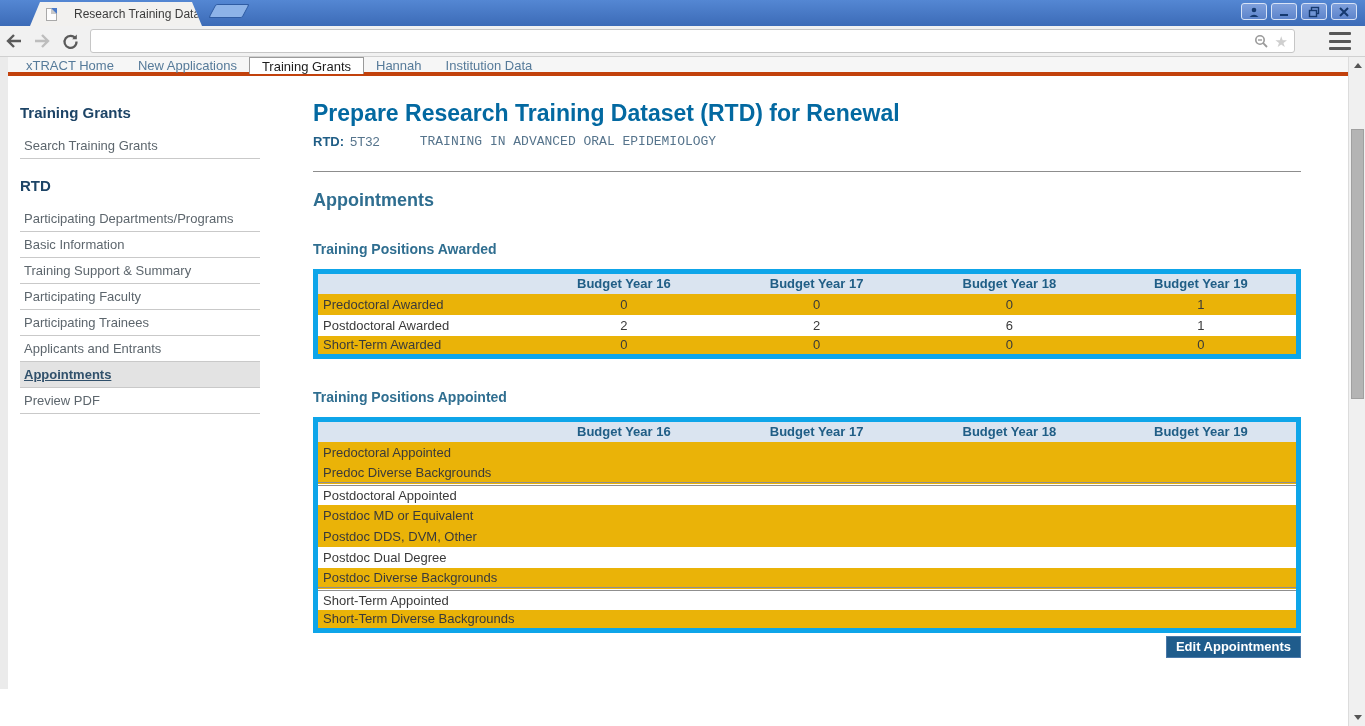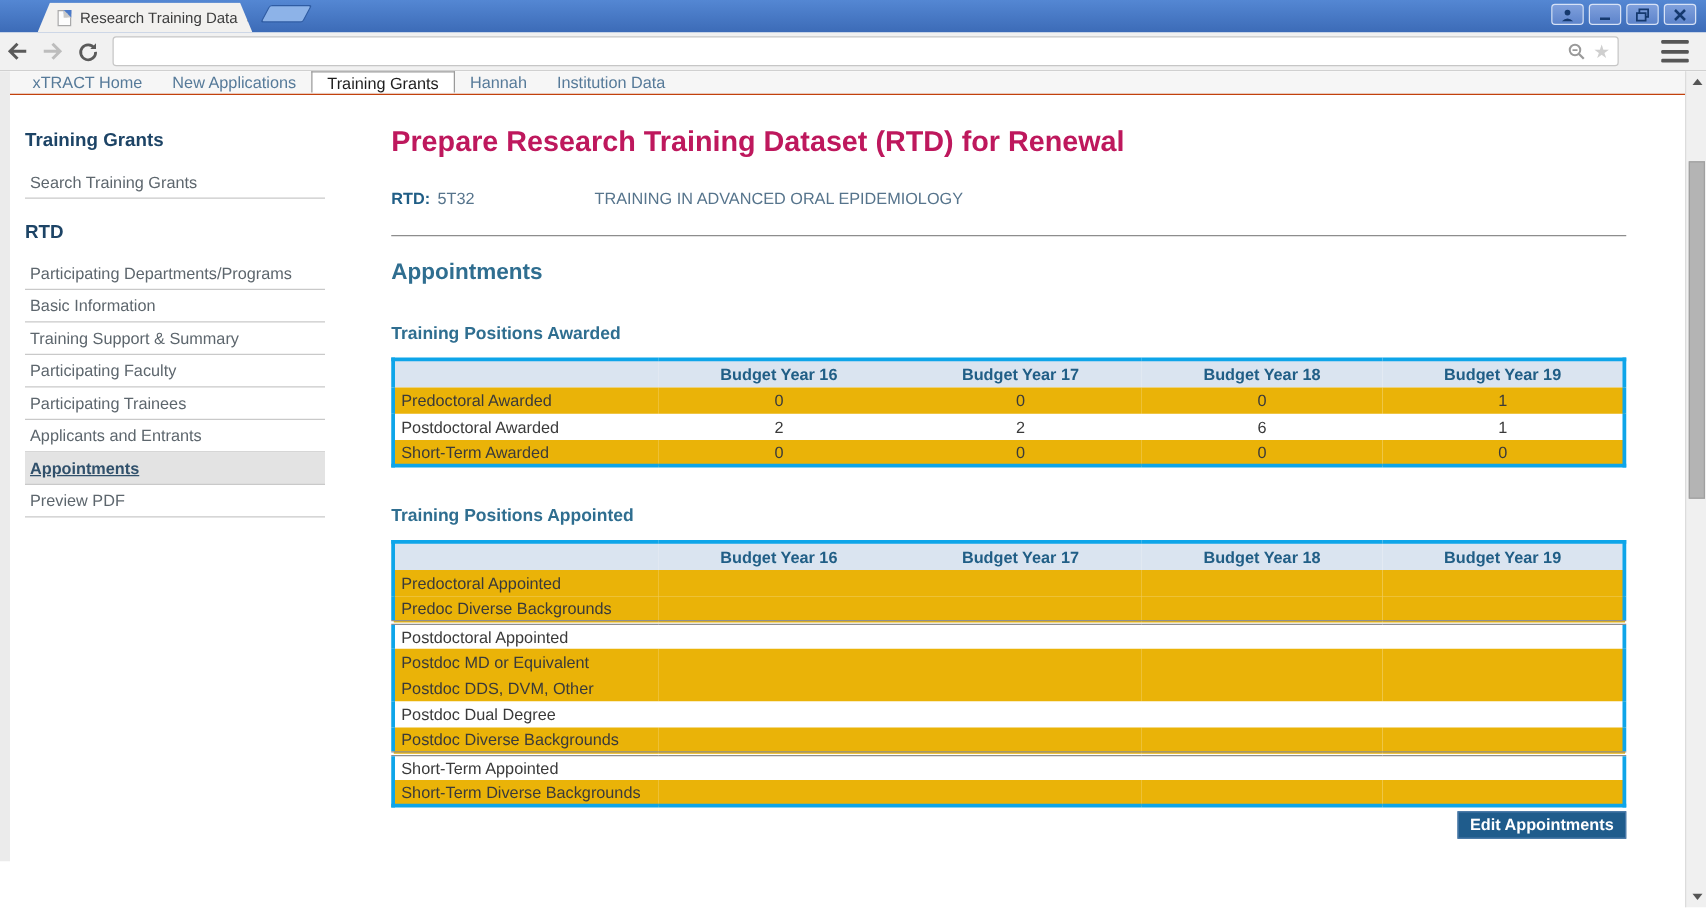--- a/index.html
+++ b/index.html
@@ -4,21 +4,21 @@
 <style>
   * { box-sizing: border-box; margin: 0; padding: 0; }
   html,body { width:1365px; height:726px; overflow:hidden; }
   body { font-family:"Liberation Sans", sans-serif; background:#fff; position:relative; }
 
   
   .titlebar{position:absolute;left:0;top:0;width:1365px;height:26px;
     background:linear-gradient(#5487d3,#3c6bb7);}
   .tab{position:absolute;left:30px;top:2px;width:172px;height:24px;background:#f2f1ef;
     clip-path:polygon(10px 0,162px 0,172px 24px,0 24px);
-    display:flex;align-items:center;padding:0 10px 0 16px;gap:7px;}
+    display:flex;align-items:center;padding:0 10px 0 16px;gap:17px;}
   .tab-title{font-size:12px;color:#3c3c3c;white-space:nowrap;flex:1;}
   .tab-close{font-size:12px;color:#6a6a6a;font-weight:bold;cursor:pointer;}
   .page-icon{width:11px;height:13px;background:#fdfdfd;border:1px solid #a9a9a9;position:relative;flex:0 0 auto;}
   .page-icon:before{content:"";position:absolute;right:-1px;top:-1px;border:3px solid;
     border-color:#4a7ac9 #4a7ac9 #c9c9c9 #c9c9c9;}
   .newtab{position:absolute;left:212px;top:4px;width:34px;height:14px;background:#8db3e8;
     border:1px solid #2f5ca3;transform:skewX(-28deg);border-radius:2px;}
   .winbtns{position:absolute;right:8px;top:3px;display:flex;gap:4px;}
   .winbtn{width:26px;height:17px;border:1px solid #d7e2f6;border-radius:3px;
     background:linear-gradient(#7fa0dc,#5d84cb);display:flex;align-items:center;justify-content:center;}
@@ -31,45 +31,45 @@
     border-radius:3px;display:flex;align-items:center;padding:0 6px;}
   .addressbar input{flex:1;border:none;outline:none;font-size:13px;color:#333;background:transparent;height:20px;}
   .menu-btn{margin-left:34px;width:22px;height:18px;display:flex;flex-direction:column;justify-content:space-between;}
   .menu-btn div{height:3px;background:#565656;border-radius:1px;}
 
   
   .page{position:absolute;left:0;top:57px;width:1365px;height:669px;background:#fff;}
   .left-edge{position:absolute;left:0;top:0;width:8px;height:632px;background:#ebebeb;}
 
   .site-nav{position:absolute;left:8px;top:0;width:1340px;height:19px;background:#f6f6f6;
-    border-bottom:1px solid #c2410c;display:flex;align-items:flex-start;padding-left:6px;}
+    border-bottom:4px solid #c2410c;display:flex;align-items:flex-start;padding-left:6px;}
   .site-nav .navtab{font-size:13px;color:#567a99;padding:1px 12px 0 12px;display:flex;align-items:center;cursor:pointer;}
   .site-nav .navtab.active{background:#fff;color:#1d1d1d;border:1px solid #9a9a9a;border-bottom:none;
     margin-bottom:-1px;}
 
   
   .sidebar{position:absolute;left:20px;top:43px;width:240px;}
   .sb-header{font-size:15px;font-weight:bold;color:#1d4466;margin:4px 0 12px 0;}
   .sb-header.rtd{margin-top:18px;}
   .sb-item{font-size:13px;color:#5d666d;padding:5px 4px 5px 4px;border-bottom:1px solid #c9c9c9;cursor:pointer;}
   .sb-item.active{background:#e3e3e3;color:#30506b;font-weight:bold;text-decoration:underline;}
 
   
   .main{position:absolute;left:313px;top:43px;width:988px;}
-  h1.pagetitle{font-size:23px;font-weight:bold;color:#be185d;margin-bottom:24px;}
+  h1.pagetitle{font-size:23px;font-weight:bold;color:#0369a1;margin-bottom:7px;}
   .meta-row{font-size:13px;margin-bottom:14px;display:flex;align-items:center;}
   .meta-label{color:#205e86;font-weight:bold;margin-right:6px;}
   .meta-val{color:#56748c;}
-  .meta-val.grant{margin-left:96px;}
+  .meta-val.grant{margin-left:40px;font-family:Liberation Mono, monospace;}
   .meta-val.person{color:#4e5f6b;}
   hr.rule{border:none;border-top:1px solid #8d8d8d;margin:22px 0 0 0;}
   h2.section{font-size:18px;font-weight:bold;color:#2f6e90;margin:18px 0 0 0;}
   h3.subsection{font-size:14px;font-weight:bold;color:#2f6e90;margin:30px 0 12px 0;}
 
-  table.grid{width:988px;border-collapse:collapse;border:3px solid #0ea5e9;table-layout:fixed;}
+  table.grid{width:988px;border-collapse:collapse;border:5px solid #0ea5e9;table-layout:fixed;}
   table.grid col.lbl{width:212px;}
   table.grid th{background:#dae4f0;color:#205e86;font-weight:bold;font-size:13px;height:22px;
     text-align:center;padding:1px 2px;}
   table.grid td{font-size:13px;color:#3a3a3a;height:21px;padding:1px 4px;}
   table.grid td.label{text-align:left;padding-left:5px;}
   table.grid td.val{text-align:center;}
   table.grid tr.stripe td{background:#eab308;}
   table.grid tbody.sep{border-top:4px double #8f8f8f;}
 
   .btn-row{width:988px;display:flex;justify-content:flex-end;margin-top:3px;}

